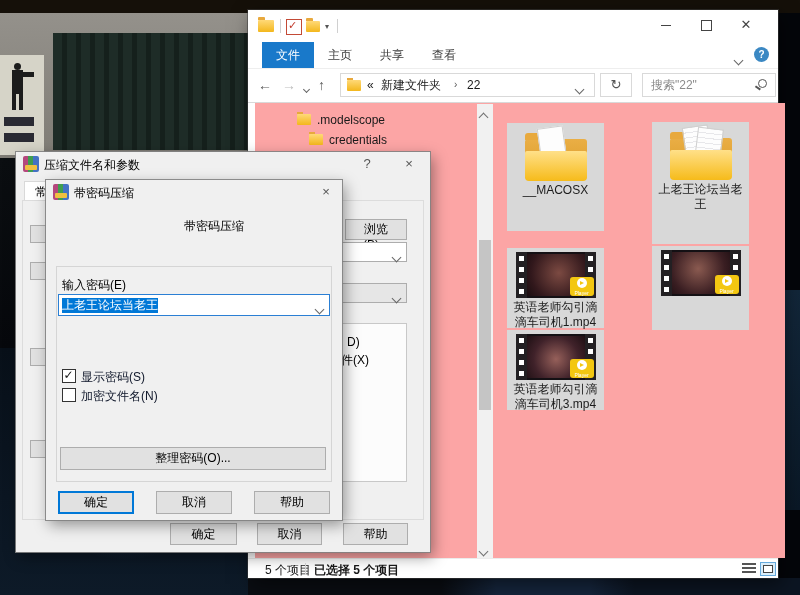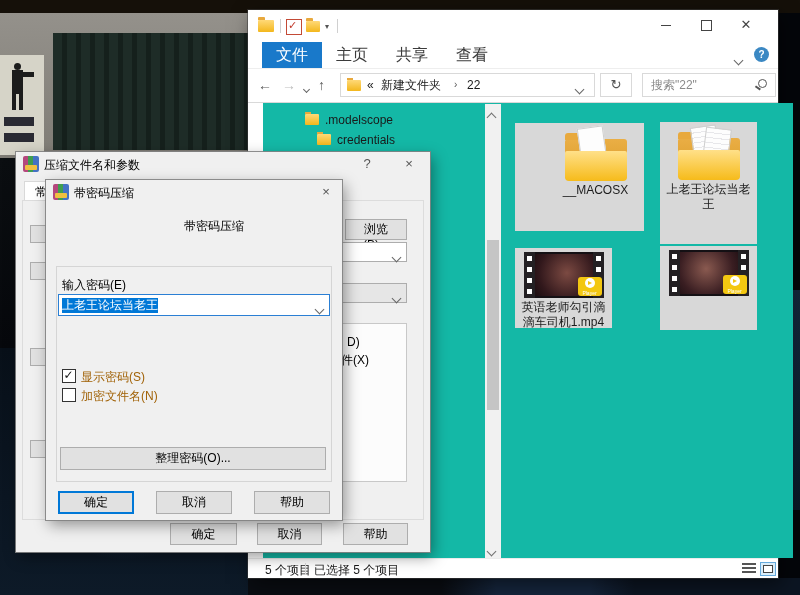--- a/index.html
+++ b/index.html
@@ -37,38 +37,38 @@
   .qat-folder::before{content:"";position:absolute;left:0;top:-3px;width:7px;height:3px;background:#e8a93d;border-radius:1px 1px 0 0;}
   .qat-sep{width:1px;height:14px;background:#d0d0d0;}
   .qat-check{width:14px;height:14px;border:1px solid #c34a36;background:#fff;position:relative;}
   .qat-check::before{content:"✓";position:absolute;left:1px;top:-1px;color:#c0392b;font-size:11px;font-weight:bold;}
   .qat-chev{font-size:8px;color:#555;}
   .x-title{color:#555;font-size:12px;white-space:nowrap;}
   .winbtn{width:40px;height:30px;text-align:center;line-height:30px;color:#444;font-size:13px;}
   .minline{display:inline-block;width:10px;height:1px;background:#444;vertical-align:middle;}
   .maxbox{display:inline-block;width:9px;height:9px;border:1px solid #444;vertical-align:middle;}
   .x-tabs{left:0;top:32px;width:530px;height:26px;background:#fff;border-bottom:1px solid #eee;}
-  .tab{float:left;height:26px;line-height:26px;padding:0 14px;color:#3b3b3b;font-size:16px;}
+  .tab{float:left;height:26px;line-height:26px;padding:0 14px;color:#3b3b3b;font-size:12px;}
   .tab.active{background:#1979ca;color:#fff;}
   .help-circle{width:15px;height:15px;border-radius:50%;background:#3b88c3;color:#fff;font-size:10px;
     text-align:center;line-height:15px;font-weight:bold;}
   .x-toolbar{left:0;top:59px;width:530px;height:33px;background:#fff;}
   .navarrow{font-size:14px;line-height:24px;}
   .chev{display:inline-block;width:6px;height:6px;border-right:1.4px solid #666;border-bottom:1.4px solid #666;transform:rotate(45deg);}
   .addr-box,.search-box,.refresh-box{height:24px;background:#fff;border:1px solid #d9d9d9;box-sizing:border-box;}
   .crumb{font-size:12px;color:#1a1a1a;line-height:22px;}
   .crumb-sep{color:#555;font-size:10px;line-height:22px;}
   .sm-folder{width:14px;height:11px;background:linear-gradient(180deg,#ffd978,#f3b71c);border-radius:1px;position:relative;}
   .sm-folder::before{content:"";position:absolute;left:0;top:-2px;width:6px;height:2px;background:#e8a93d;}
   .search-text{color:#8a8a8a;line-height:22px;font-size:12px;}
   .mag{position:relative;width:12px;height:12px;}
   .mag::before{content:"";position:absolute;left:3px;top:0;width:7px;height:7px;border:1.4px solid #555;border-radius:50%;}
   .mag::after{content:"";position:absolute;left:0;top:8px;width:6px;height:1.6px;background:#555;transform:rotate(35deg);}
   .x-sep{left:0;top:92px;width:530px;height:1px;background:#d9d9d9;}
-  .x-content{left:15px;top:93px;width:530px;height:455px;background:#14b8a6;}
+  .x-content{left:7px;top:93px;width:530px;height:455px;background:#fca5a5;}
   .nav-item{position:absolute;height:18px;line-height:18px;font-size:12px;color:#1a1a1a;white-space:nowrap;}
   .pc-icon{display:inline-block;width:12px;height:9px;border:1.5px solid #1e78c8;background:#9ed1f5;border-radius:1px;vertical-align:middle;}
   
   .sb-track{left:222px;top:94px;width:16px;height:454px;background:#f1f1f1;}
   .sb-arrow{position:absolute;left:3px;width:8px;height:8px;}
   .sb-thumb{position:absolute;left:2px;top:136px;width:12px;height:170px;background:#c5c5c5;}
   
   .file-item{position:absolute;background:#d8d8d8;text-align:center;}
   .file-label{font-size:12px;line-height:15px;color:#1c1c1c;word-break:break-all;padding:0 2px;}
   .folderL{position:relative;width:62px;height:52px;margin:6px auto 2px auto;}
@@ -108,21 +108,21 @@
     background:linear-gradient(90deg,#b5477d 0 31%,#3f9e4f 31% 62%,#4472c4 62% 100%);}
   .rar-icon::after{content:"";position:absolute;left:2px;bottom:2px;width:12px;height:5px;background:#f0c040;border-radius:1px;}
   .dlg-x,.dlg-q{position:absolute;top:3px;width:20px;height:18px;text-align:center;line-height:18px;color:#555;font-size:13px;}
   .btn{position:absolute;background:#e1e1e1;border:1px solid #adadad;box-sizing:border-box;
     text-align:center;font-size:12px;color:#000;}
   .btn.default{border:2px solid #0078d7;}
   .groupbox{position:absolute;border:1px solid #d5d5d5;box-sizing:border-box;}
   .combo{position:absolute;background:#fff;border:1px solid #adadad;box-sizing:border-box;}
   .combo .chev-wrap{position:absolute;right:6px;top:7px;}
   .combo.gray{background:#e6e6e6;}
-  .checkbox{position:absolute;font-size:12px;color:#a16207;line-height:14px;}
+  .checkbox{position:absolute;font-size:12px;color:#0f172a;line-height:14px;}
   .cb-box{display:inline-block;width:12px;height:12px;border:1px solid #333;background:#fff;vertical-align:-2px;margin-right:5px;position:relative;}
   .cb-box.checked::before{content:"✓";position:absolute;left:0.5px;top:-2px;font-size:12px;color:#111;}
   .frag{position:absolute;border:1px solid #adadad;background:#e1e1e1;}
   .tabctl{position:absolute;background:#fff;border:1px solid #d9d9d9;border-bottom:none;font-size:12px;
     padding:2px 10px;color:#000;}
   .sel-text{background:#0078d7;color:#fff;}
 </style>
 </head>
 <body>
 
@@ -215,21 +215,21 @@
         <span class="pc-icon"></span>
         <span style="margin-left:5px;">此电脑</span>
       </div>
 
       <div class="abs sb-track" style="top:1px;height:454px;">
         <div class="sb-arrow" style="top:6px;"><span class="chev" style="transform:rotate(-135deg);border-color:#707070;"></span></div>
         <div class="sb-thumb"></div>
         <div class="sb-arrow" style="top:440px;"><span class="chev" style="border-color:#707070;"></span></div>
       </div>
 
-      <div class="file-item" style="left:252px;top:20px;width:97px;height:108px;padding-left:32px;">
+      <div class="file-item" style="left:252px;top:20px;width:97px;height:108px;">
         <div class="folderL">
           <div class="fL-back"></div>
           <div class="paper p1"></div>
           <div class="fL-front"></div>
         </div>
         <div class="file-label">__MACOSX</div>
       </div>
 
       <div class="file-item" style="left:397px;top:19px;width:97px;height:122px;">
         <div class="folderL">
@@ -259,26 +259,38 @@
           <div class="sprk l"></div>
             <div class="frame g2"></div>
             <div class="sprk r"></div>
           <div class="pbadge">
             <div class="pb-circ"></div>
             <div class="pb-label">Player</div>
           </div>
         </div>
       </div>
 
+      <div class="file-item" style="left:252px;top:227px;width:97px;height:80px;">
+        <div class="film">
+          <div class="sprk l"></div>
+            <div class="frame g3"></div>
+            <div class="sprk r"></div>
+          <div class="pbadge">
+            <div class="pb-circ"></div>
+            <div class="pb-label">Player</div>
+          </div>
+        </div>
+        <div class="file-label">英语老师勾引滴滴车司机3.mp4</div>
+      </div>
     </div>
 
     <div class="abs x-status">
       <div class="status-text" style="left:17px;">5 个项目</div>
       <div class="abs" style="left:57px;top:4px;width:1px;height:12px;background:#d9d9d9;"></div>
-      <div class="status-text" style="left:66px;">已选择 5 个项目</div>
+      <div class="status-text" style="left:66px;font-weight:bold;">已选择 5 个项目</div>
       <div class="view-list" style="left:494px;top:4px;"></div>
       <div class="view-thumb" style="left:512px;top:3px;"></div>
     </div>
   </div>
 
   <div class="abs dlg" style="left:16px;top:152px;width:414px;height:400px;z-index:10;">
     <div class="dlg-title">
       <div class="rar-icon"></div>
       <div class="dlg-title-text">压缩文件名和参数</div>
       <div class="dlg-q" style="left:341px;">?</div>

